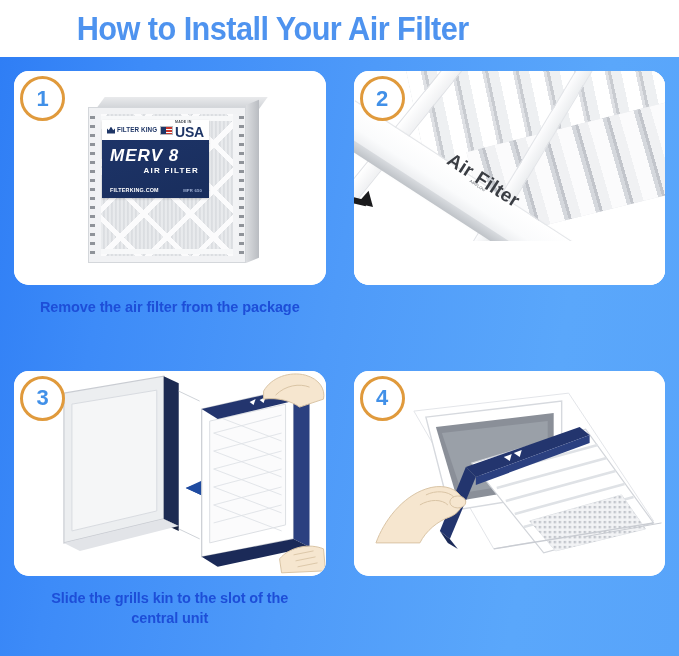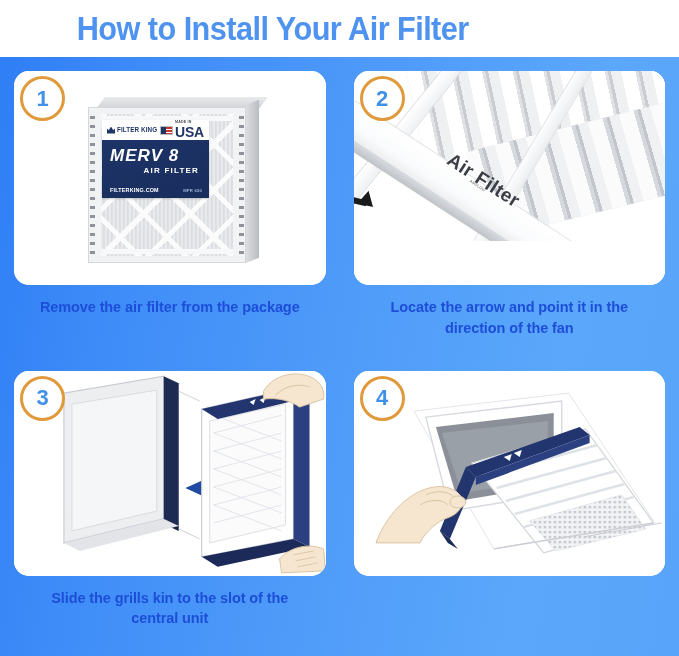--- a/index.html
+++ b/index.html
@@ -331,21 +331,20 @@
               <div class="p2-arrow"></div>
               <div class="p2-arrow-tail"></div>
             </div>
             <div class="p2-frame-edge"></div>
             <div class="p2-text">Air Filter</div>
             <div class="p2-text-sub">AIRFLOW</div>
           </div>
           <div class="p2-bottom-fade"></div>
         </div>
       </div>
-      <div class="caption">Locate the arrow and point it in the direction of the fan</div>
     </div>
 
     <div class="step step-3">
       <div class="card">
         <div class="badge">3</div>
 
         <div class="art3">
           <svg width="100%" height="100%" viewBox="0 0 312 205" preserveAspectRatio="xMidYMid meet">
 
             <g>

